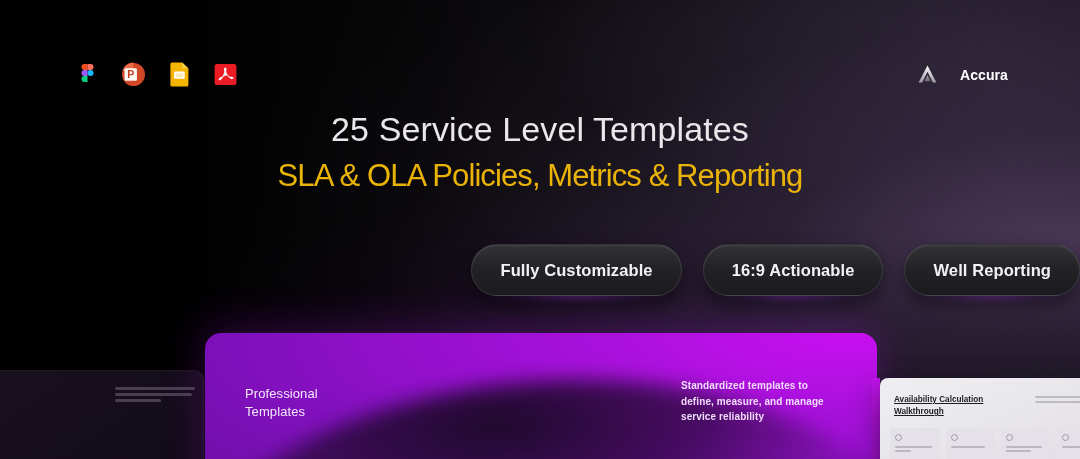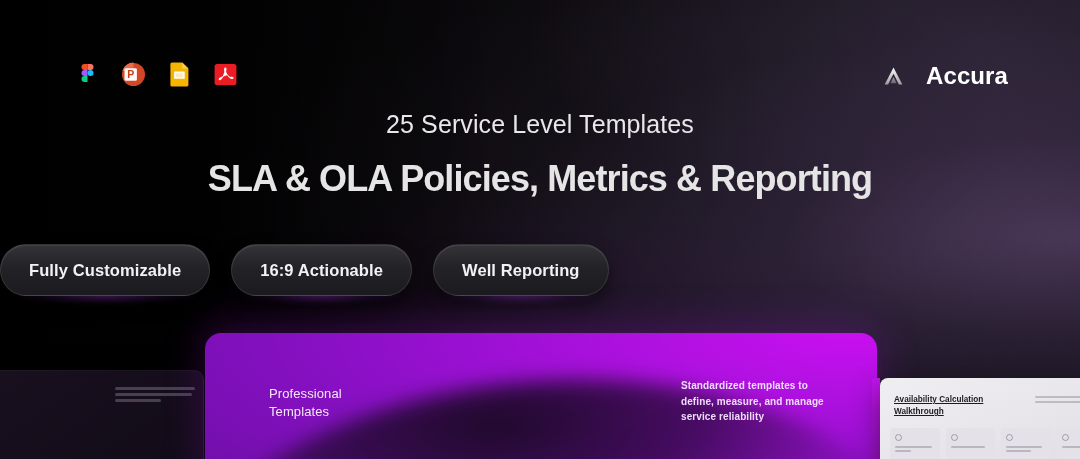--- a/index.html
+++ b/index.html
@@ -43,40 +43,40 @@
   .app-icon { width:27px; height:27px; position:relative; }
 
   .ic-figma svg, .ic-ppt svg, .ic-slides svg, .ic-pdf svg { display:block; }
 
   .brand {
     position:absolute; right:72px; top:62px;
     display:flex; align-items:center; gap:9px;
   }
   .brand-mark { width:25px; height:25px; display:block; }
   .brand-name {
-    color:#fff; font-size:24px; font-weight:700; letter-spacing:0.1px;margin-left:11px;
+    color:#fff; font-size:14px; font-weight:700; letter-spacing:0.1px;margin-left:11px;
   }
 
   
   .eyebrow {
     position:absolute; top:110px; left:0; width:100%;
     text-align:center;
-    color:#e9e7ea; font-size:25px; font-weight:400; letter-spacing:0.1px;
+    color:#e9e7ea; font-size:34px; font-weight:400; letter-spacing:0.1px;
   }
   .headline {
     position:absolute; top:158px; left:0; width:100%;
     text-align:center;
-    color:#e5e5e5; font-size:36px; font-weight:700; letter-spacing:-0.9px;
+    color:#eab308; font-size:31px; font-weight:400; letter-spacing:-0.9px;
     white-space:nowrap;
   }
 
   
   .pills {
     position:absolute; top:244px; left:0; width:100%;
-    display:flex; justify-content:flex-start; gap:21px;
+    display:flex; justify-content:flex-end; gap:21px;
   }
   .pill-wrap { position:relative; }
   .pill {
     position:relative;
     height:52px; padding:0 28px;
     display:flex; align-items:center; justify-content:center;
     border-radius:26px;
     background:linear-gradient(180deg,#343338 0%,#232226 45%,#1b1a1e 100%);
     border:1px solid rgba(255,255,255,0.10);
     color:#f2f1f3; font-size:16.5px; font-weight:700; letter-spacing:0.1px;
@@ -106,21 +106,20 @@
     position:absolute; left:-8%; bottom:-118px; width:116%; height:230px;
     border-radius:50% 50% 0 0 / 100% 100% 0 0;
     background:radial-gradient(60% 80% at 45% 18%, rgba(22,8,30,0.92) 0%, rgba(40,10,58,0.72) 45%, rgba(70,12,96,0.30) 75%, rgba(0,0,0,0) 100%);
     filter:blur(10px);
     transform:rotate(-4deg);
   }
   .hero-left {
     position:absolute; left:40px; top:52px; z-index:3;
     color:#f4e7fb; font-size:13px; line-height:1.35; font-weight:400;
     letter-spacing:0.1px;
-    margin-left:24px;
   }
   .hero-right {
     position:absolute; left:476px; top:45px; z-index:3; width:160px;
     color:#f0dcfa; font-size:10px; line-height:1.55; font-weight:700;
     letter-spacing:0.1px;
   }
 
   
   .peek-left {
     position:absolute; left:-58px; top:370px; width:262px; height:110px;

